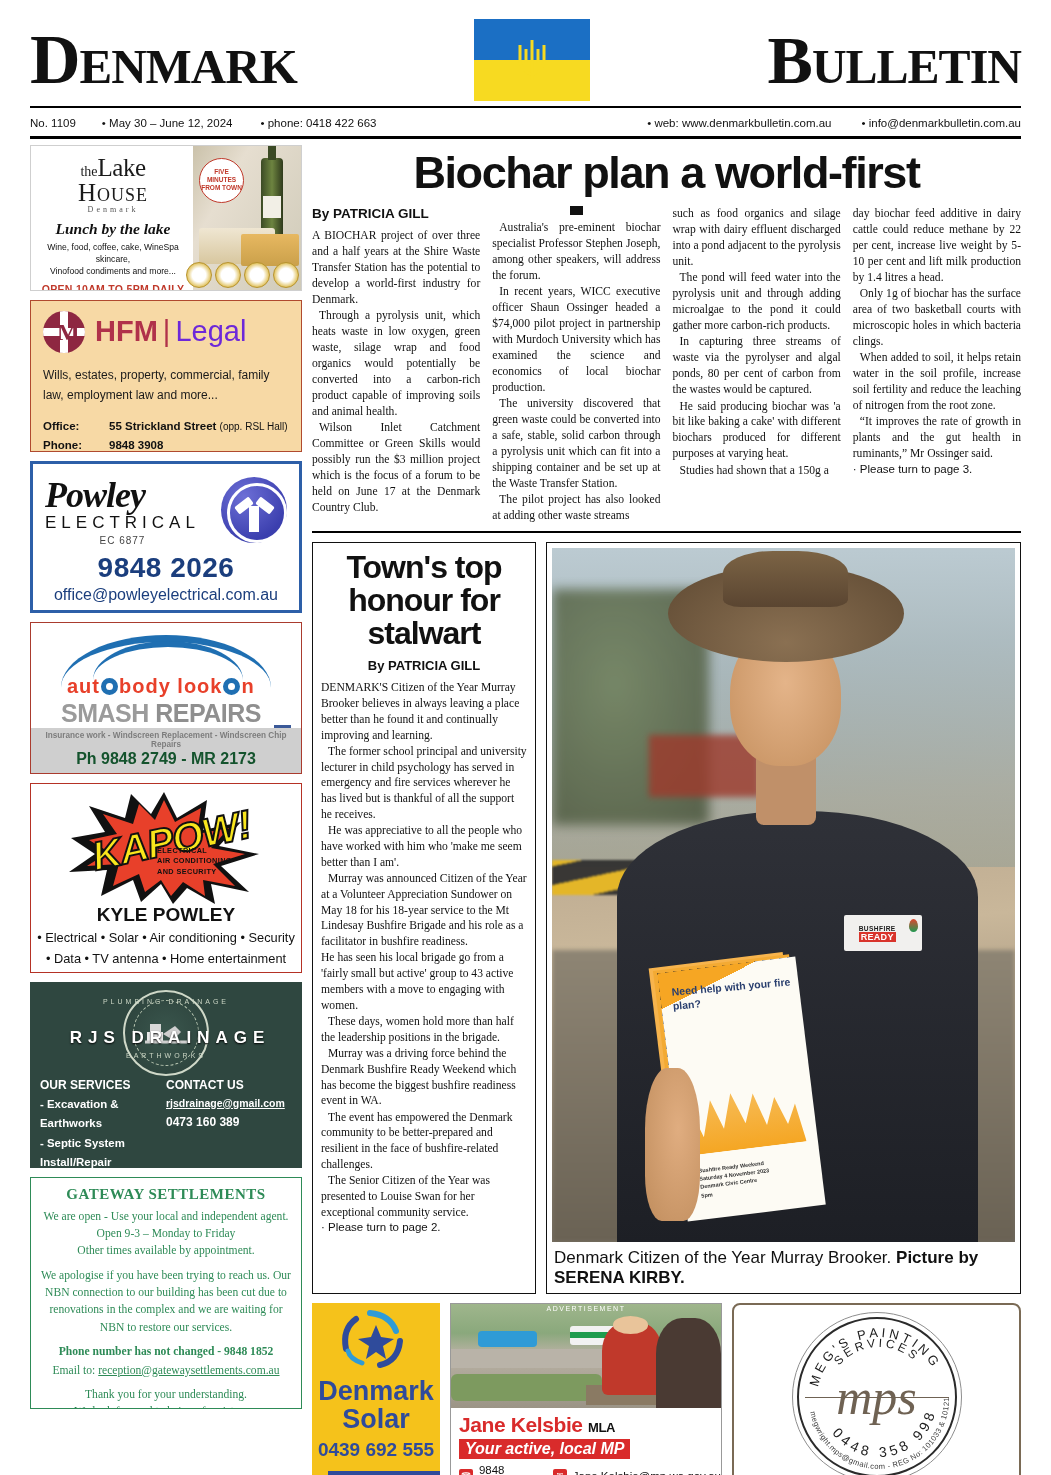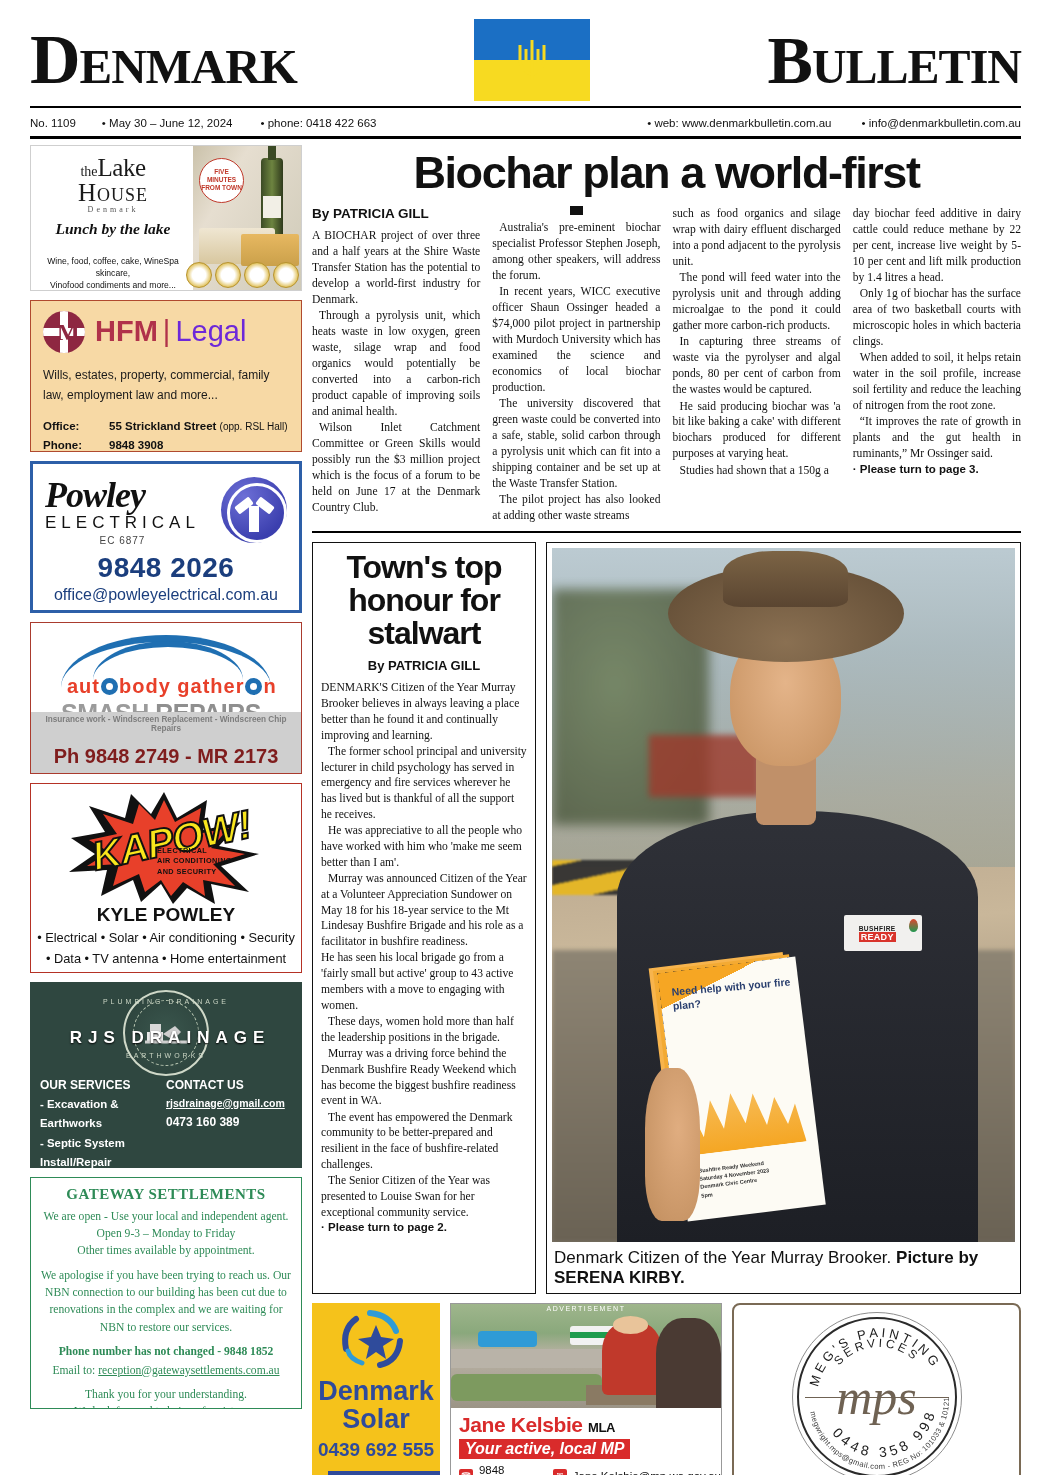--- a/index.html
+++ b/index.html
@@ -53,21 +53,21 @@
   .lh-the { font-size: 14px; } .lh-lake { font-size: 25px; letter-spacing: -0.5px; }
   .lh-house { font-size: 25px; font-variant: small-caps; letter-spacing: 1px; }
   .lh-dk { font-size: 8px; letter-spacing: 3px; color:#555; margin-top:1px; }
   .lh-stamp { position: absolute; left: 168px; top: 12px; width: 45px; height: 45px;
       border: 1.5px solid #c0392b; border-radius: 50%; color: #c0392b;
       font-family: "Liberation Sans", sans-serif; font-size: 6.5px; font-weight:bold;
       display:flex; align-items:center; justify-content:center; text-align:center; line-height:1.25;
       background: #fff; z-index: 4;}
   .lh-tag { font-family: "Liberation Serif", serif; font-style: italic; font-weight: bold;
       font-size: 15.5px; margin-top: 6px; color:#111; }
-  .lh-sub { font-family: "Liberation Sans", sans-serif; font-size: 8.6px; color: #111; line-height: 1.45; margin-top:17px; }
+  .lh-sub { font-family: "Liberation Sans", sans-serif; font-size: 8.6px; color: #111; line-height: 1.45; margin-top:3px; }
   .lh-open { font-family: "Liberation Sans", sans-serif; font-weight: bold; font-size: 10.5px;
       color: #c0392b; margin-top: 5px; letter-spacing: 0.3px;}
   .lh-photo { flex:1; position: relative; }
   .lh-bottle { position:absolute; right: 18px; top: 12px; width: 22px; height: 80px;
       background: linear-gradient(to right,#3b4a25,#6d8440,#2f3a1c); border-radius: 4px 4px 3px 3px; }
   .lh-bottle::before{content:"";position:absolute;left:7px;top:-14px;width:8px;height:16px;background:#3b4a25;}
   .lh-bottle-lbl{position:absolute;left:2px;top:38px;width:18px;height:22px;background:#f2efe6;font-size:4px;color:#333;text-align:center;line-height:1.3;padding-top:4px;}
   .lh-plate { position:absolute; left: 6px; bottom: 26px; width: 76px; height: 36px;
       background: linear-gradient(#efe6d2,#d8c79f); border-radius: 3px; }
   .lh-food { position:absolute; right: 2px; bottom: 24px; width: 58px; height: 32px;
@@ -123,21 +123,21 @@
       vertical-align: -2px; margin: 0 1px; }
   .sm-line2 { position:absolute; left: 30px; top: 76px; font-family: "Liberation Sans", sans-serif;
       font-weight: bold; font-size: 25px; color: #9b9b9b; letter-spacing: -0.5px; }
   .sm-line2 .rep { color: #8f8f8f; }
   .sm-addr { position:absolute; left: 20px; top: 106px; font-family: "Liberation Sans", sans-serif;
       font-style: italic; font-weight: bold; font-size: 11px; color: #111; }
   .sm-fb { position:absolute; right: 10px; top: 102px; width: 17px; height: 17px; background:#3b5998;
       color:#fff; font-family:"Liberation Serif",serif; font-weight:bold; font-size:14px; text-align:center; line-height:17px; }
   .sm-bar { position:absolute; left: 0; bottom: 0; width: 100%; background: #cfcfcf; padding: 3px 0 5px 0; text-align:center;}
   .sm-bar .s1 { font-family: "Liberation Sans", sans-serif; font-size: 8.2px; color: #7d7d7d; font-weight:bold; }
-  .sm-bar .s2 { font-family: "Liberation Sans", sans-serif; font-size: 20px; color: #7f1d1d; font-weight:bold; margin-top:12px;}
+  .sm-bar .s2 { font-family: "Liberation Sans", sans-serif; font-size: 16px; color: #14532d; font-weight:bold; margin-top:1px;}
 
   
   .ad-kapow { height: 190px; border: 1px solid #b53225; background:#fff; padding: 4px; position: relative; }
   .kp-burst { position: relative; height: 118px; }
   .kp-star { position:absolute; left: 34px; top: 4px; width: 190px; height: 112px; }
   .kp-word { position:absolute; left: 56px; top: 30px; font-family:"Liberation Sans",sans-serif;
       font-weight: bold; font-style: italic; font-size: 40px; color:#f9e61c; letter-spacing:-1px;
       transform: rotate(-12deg); -webkit-text-stroke: 2px #111; }
   .kp-sub { position:absolute; left: 122px; top: 58px; font-family:"Liberation Sans",sans-serif;
       font-weight: bold; font-size: 7.3px; color: #111; line-height:1.5; letter-spacing:0.4px;}
@@ -176,21 +176,21 @@
   .lead-head { font-family: "Liberation Sans", sans-serif; font-weight: bold; font-size: 45px;
       letter-spacing: -1.4px; color: #111; line-height: 1.05; text-align: center; margin: 4px 0 10px 0; }
   .cols4 { display: flex; gap: 12px; }
   .col4 { flex: 1; }
   .byline { font-family: "Liberation Sans", sans-serif; font-weight: bold; font-size: 13.5px;
       color: #111; margin-bottom: 7px; }
   .dinkus { width: 13px; height: 9px; background:#111; margin: 0 auto 5px auto; }
   p.body { font-family: "Liberation Serif", serif; font-size: 11.6px; line-height: 1.375;
       text-align: justify; color: #111; text-indent: 7px; margin-bottom: 0.5px; }
   p.body.noind { text-indent: 0; }
-  .turn { font-family: "Liberation Sans", sans-serif; font-weight: bold; font-size: 11.5px; color: #111; margin-top: 1px; }
+  .turn { font-family: "Liberation Sans", sans-serif; font-weight: normal; font-size: 11.5px; color: #111; margin-top: 1px; }
 
   
   .story2 { display: flex; gap: 10px; margin-top: 9px; }
   .s2-left { width: 224px; flex: 0 0 224px; border: 1px solid #111; padding: 8px 8px 6px 8px; }
   .s2-head { font-family: "Liberation Sans", sans-serif; font-weight: bold; font-size: 32px;
       line-height: 1.04; letter-spacing: -1px; text-align: center; color:#111; }
   .s2-by { font-family: "Liberation Sans", sans-serif; font-weight: bold; font-size: 13px;
       text-align: center; margin: 8px 0 7px 0; color:#111; }
   .s2-left p.body { font-size: 11.6px; line-height: 1.36; text-align: left; }
   .s2-right { flex: 1; border: 1px solid #111; padding: 5px; }
@@ -383,21 +383,21 @@
           </div>
         </div>
         <div class="pw-phone">9848 2026</div>
         <div class="pw-email">office@powleyelectrical.com.au</div>
       </div>
 
       <div class="ad ad-smash">
         <div class="sm-arc"></div>
         <div class="sm-arc2"></div>
         <div class="sm-line1">
-          <span>aut</span><span class="sm-o"></span><span>body</span>&nbsp;<span>gather</span><span class="sm-o"></span><span>n</span>
+          <span>aut</span><span class="sm-o"></span><span>body</span>&nbsp;<span>look</span><span class="sm-o"></span><span>n</span>
         </div>
         <div class="sm-line2">
           <span>SMASH</span>
           <span class="rep">REPAIRS</span>
         </div>
         <div class="sm-addr">33 Corymbia cres Denmark ( just past the tip)</div>
         <div class="sm-fb">f</div>
         <div class="sm-bar">
           <div class="s1">Insurance work - Windscreen Replacement - Windscreen Chip Repairs</div>
           <div class="s2">Ph 9848 2749 - MR 2173</div>

